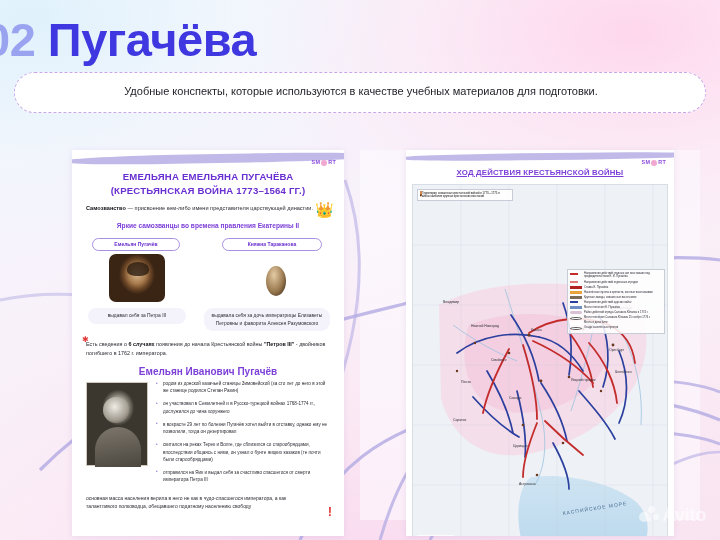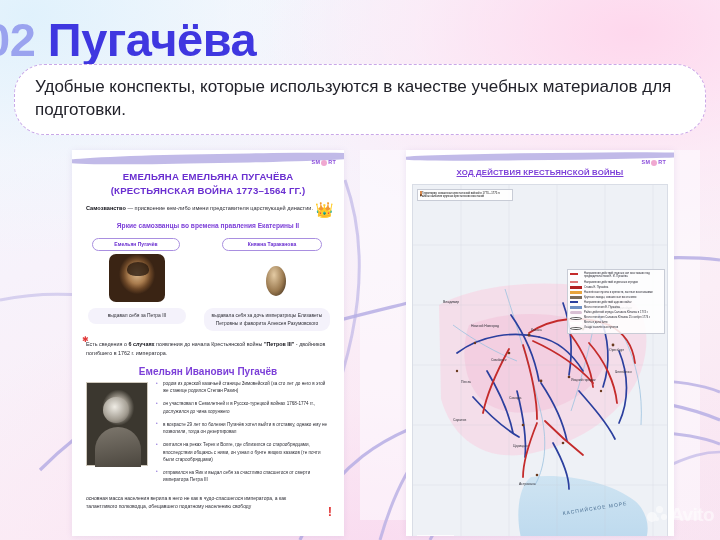--- a/index.html
+++ b/index.html
@@ -42,29 +42,30 @@
     line-height: 1;
     white-space: nowrap;
   }
   .page-title .num { color: #9aa3ef; }
   .page-title .word { color: #3f37e0; }
 
   
   .subtitle-bubble {
     position: absolute;
     left: 14px;
-    top: 64px;
+    top: 72px;
     width: 692px;
     padding: 11px 18px 13px 20px;
     background: #ffffff;
     border: 1.4px dashed #c9a7e8;
     border-radius: 30px;
     color: #23232b;
-    font-size: 17px;
+    font-size: 11px;
     line-height: 1.33;
+    text-align: center;
   }
 
   
   .card {
     position: absolute;
     background: #ffffff;
     overflow: hidden;
   }
   .card-left {
     left: 72px; top: 150px;
@@ -360,21 +361,21 @@
     left: 4px; top: 4px;
     width: 96px;
     background: rgba(255,255,255,0.9);
     border: 0.4px solid #c8ccd6;
     padding: 2px;
   }
   .legend-tl .lg-row { font-size: 2.7px; }
 
   .avito-mark {
     position: absolute;
-    right: 6px; bottom: 16px;
+    right: 14px; bottom: 16px;
     display: flex;
     align-items: center;
     gap: 3px;
     opacity: 0.55;
   }
   .avito-mark .bubbles {
     position: relative;
     width: 20px; height: 18px;
   }
   .avito-mark .bubbles i {

